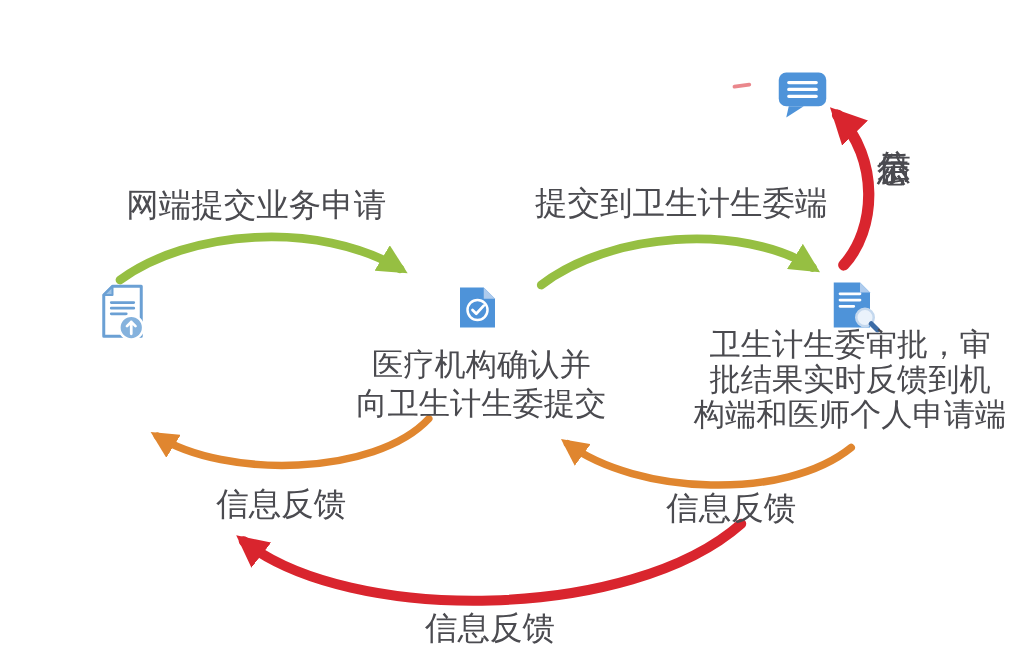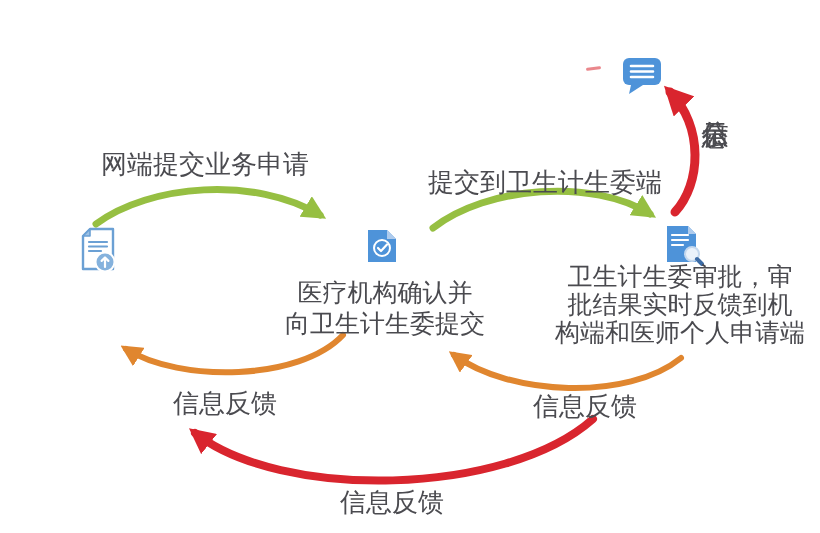--- a/index.html
+++ b/index.html
@@ -86,21 +86,21 @@
   </svg>
 
   <svg class="icon" style="left:621px;top:56px;" width="42" height="40" viewBox="0 0 42 40">
     <rect x="2" y="2" width="38" height="27" rx="6" fill="#4e93d9"></rect>
     <path d="M10 29 L8 38 L22 29 Z" fill="#4e93d9"></path>
     <path d="M10 10 H32 M10 15.5 H32 M10 21 H32" stroke="#ffffff" stroke-width="2.6" stroke-linecap="round"></path>
   </svg>
 
   <div class="lbl" style="left:55px;top:150px;width:300px;">网端提交业务申请</div>
 
-  <div class="lbl" style="left:415px;top:168px;width:260px;">提交到卫生计生委端</div>
+  <div class="lbl" style="left:415px;top:148px;width:260px;">提交到卫生计生委端</div>
 
   <div class="lbl" id="publicity-label" style="left:701px;top:99px;">信息公示</div>
 
   <div class="lbl" style="left:145px;top:389px;width:160px;">信息反馈</div>
 
   <div class="lbl" style="left:505px;top:392px;width:160px;">信息反馈</div>
 
   <div class="lbl" style="left:312px;top:488px;width:160px;">信息反馈</div>
 
 

